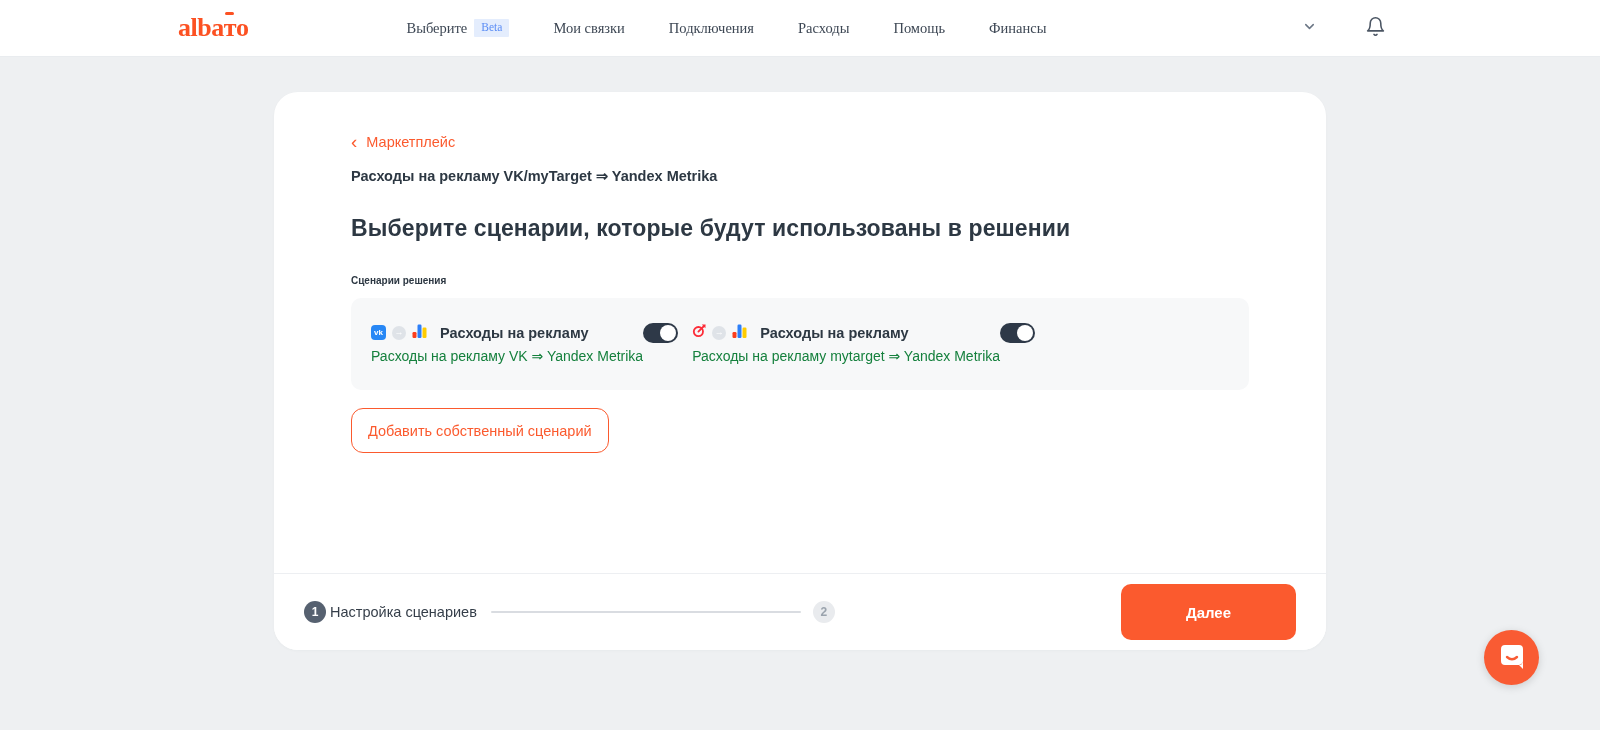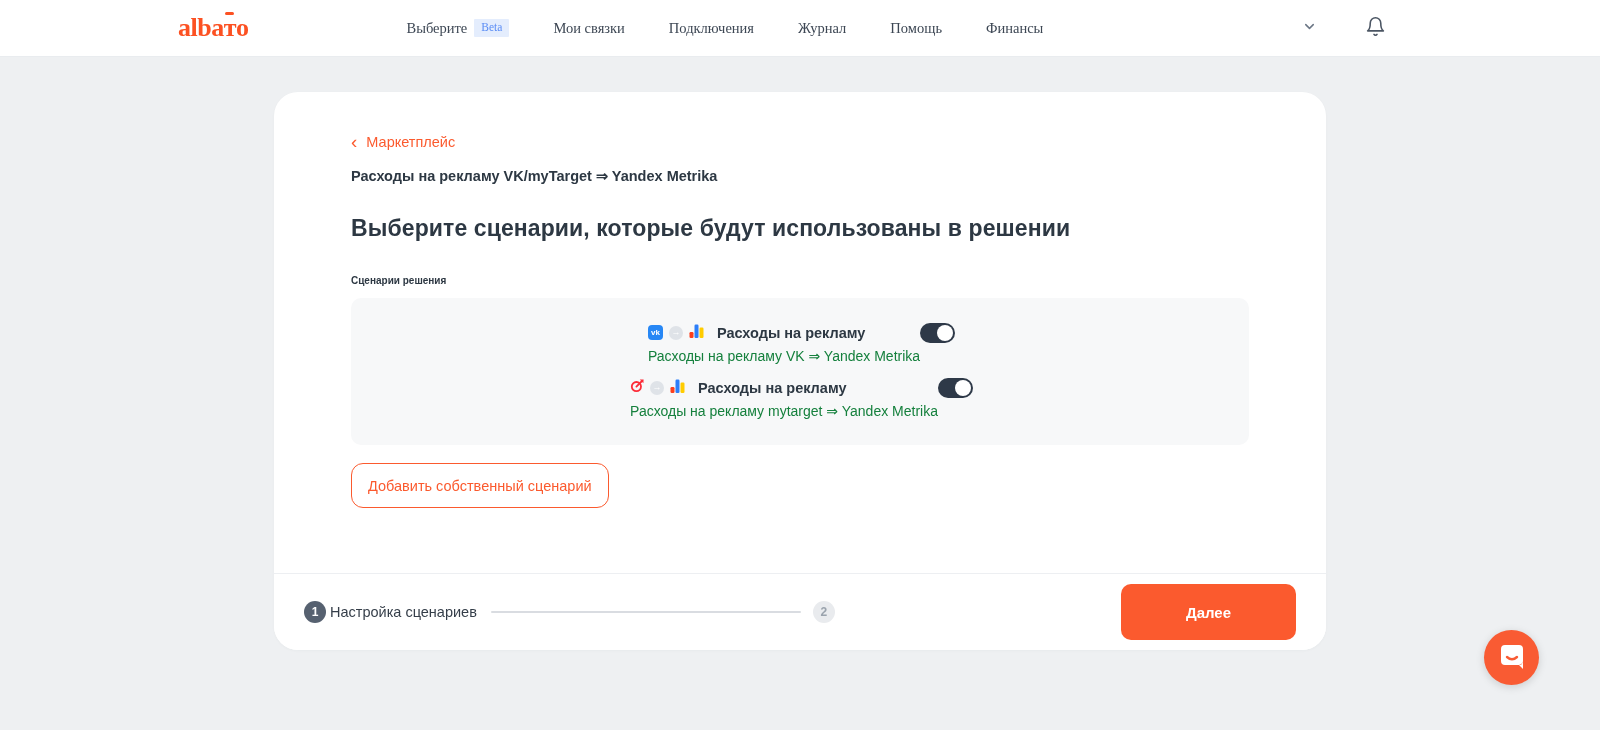--- a/index.html
+++ b/index.html
@@ -51,21 +51,21 @@
   .back-chevron { font-size:19px; line-height:14px; font-weight:400; }
 
   .solution-title { margin-top:16px; font-size:14.5px; font-weight:bold; color:#2d3843; }
 
   .heading { margin-top:31px; font-size:23px; font-weight:bold; color:#2d3843; letter-spacing:0.1px; }
 
   .scenarios-label { margin-top:33px; font-size:10px; font-weight:bold; color:#2d3843; }
 
   .panel {
     margin-top:12px; background:#f7f8f9; border-radius:10px;
-    padding:25px 17px 26px 20px; display:flex; flex-direction:column; gap:14px;align-items:center;
+    padding:25px 17px 26px 20px; display:flex; flex-direction:row; gap:14px;
   }
   .scenario-row { display:flex; justify-content:space-between; align-items:flex-start; }
   .scenario-head { display:flex; align-items:center; gap:6px; }
   .scenario-title { font-size:14.5px; font-weight:bold; color:#2d3843; margin-left:7px; }
   .scenario-subtitle { margin-top:6px; font-size:14px; color:#15803d; }
 
   .app-icon-vk {
     width:15px; height:15px; border-radius:4px; background:#2787f5;
     color:#fff; font-size:8px; font-weight:bold; display:flex;
     align-items:center; justify-content:center; line-height:1;
@@ -133,21 +133,21 @@
       <span>Выберите</span>
       <span class="beta-badge">Beta</span>
     </div>
     <div class="nav-item">
       <span>Мои связки</span>
     </div>
     <div class="nav-item">
       <span>Подключения</span>
     </div>
     <div class="nav-item">
-      <span>Журнал</span>
+      <span>Расходы</span>
     </div>
     <div class="nav-item">
       <span>Помощь</span>
     </div>
     <div class="nav-item">
       <span>Финансы</span>
     </div>
   </nav>
   <div class="nav-right">
     <button class="icon-btn">

